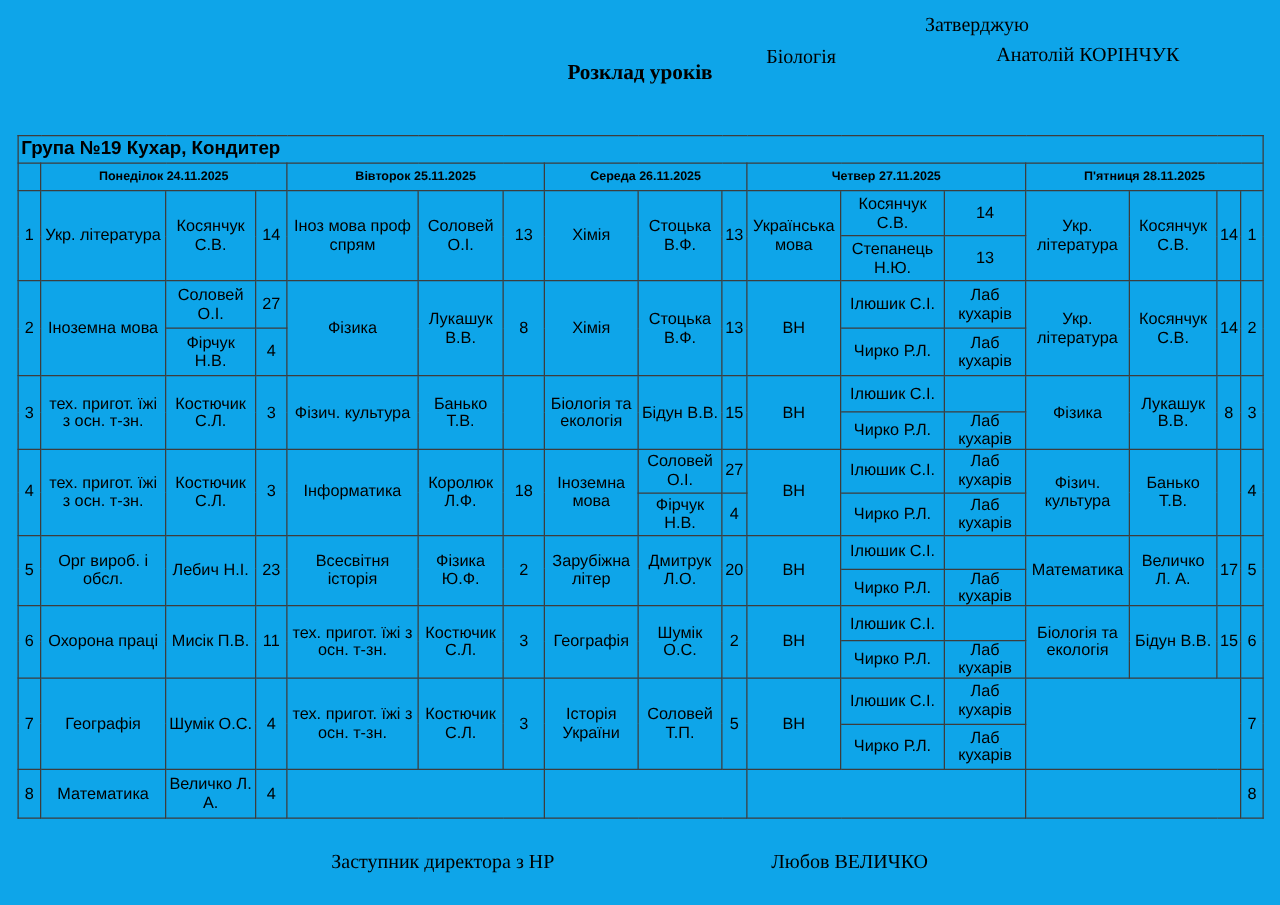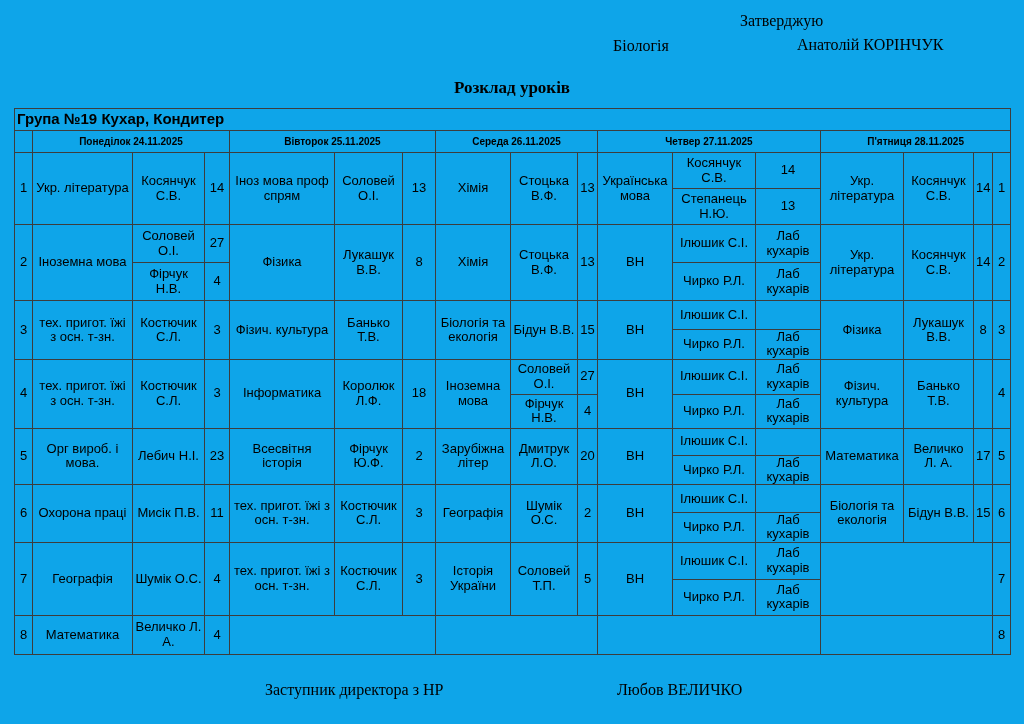--- a/index.html
+++ b/index.html
@@ -1,19 +1,19 @@
 <!DOCTYPE html>
 <html><head>
 <meta charset="utf-8">
 <style>
   html,body{margin:0;padding:0;background:#fff;}
   .page{position:relative;width:1024px;height:724px;background:#0ea5e9;color:#000;
         font-family:"Liberation Serif", serif;overflow:hidden;}
   .serif-line{position:absolute;font-size:16px;white-space:nowrap;}
-  .doc-title{position:absolute;top:78px;left:0;width:100%;text-align:center;
+  .doc-title{position:absolute;top:48px;left:0;width:100%;text-align:center;
              font-size:17px;font-weight:bold;}
   table.sched{position:absolute;left:14px;top:108px;width:996px;
               border-collapse:collapse;table-layout:fixed;
               font-family:"Liberation Sans", sans-serif;font-size:13px;line-height:1.1;}
   table.sched td{border:1px solid #3d3d3d;padding:0 2px;vertical-align:middle;
                  text-align:center;overflow:hidden;}
   td.s{text-align:center;}
   td.t{text-align:left;padding-left:4px;}
   td.r{text-align:left;padding-left:3px;margin-top:12px;}
   td.n{text-align:center;padding:0;}
@@ -159,25 +159,25 @@
       </tr>
       <tr style="height:34px">
         <td class="t">Фірчук Н.В.</td>
         <td class="r">4</td>
         <td class="t">Чирко Р.Л.</td>
         <td class="r">Лаб кухарів</td>
       </tr>
 
       <tr style="height:27px">
         <td class="n" rowspan="2">5</td>
-        <td class="s" rowspan="2">Орг вироб. і мова.</td>
+        <td class="s" rowspan="2">Орг вироб. і обсл.</td>
         <td class="t" rowspan="2">Лебич Н.І.</td>
         <td class="r" rowspan="2">23</td>
         <td class="s" rowspan="2">Всесвітня історія</td>
-        <td class="t" rowspan="2">Фірчук Ю.Ф.</td>
+        <td class="t" rowspan="2">Фізика Ю.Ф.</td>
         <td class="r" rowspan="2">2</td>
         <td class="s" rowspan="2">Зарубіжна літер</td>
         <td class="t" rowspan="2">Дмитрук Л.О.</td>
         <td class="r" rowspan="2">20</td>
         <td class="s" rowspan="2">ВН</td>
         <td class="t">Ілюшик С.І.</td>
         <td class="r"></td>
         <td class="s" rowspan="2">Математика</td>
         <td class="t" rowspan="2">Величко Л. А.</td>
         <td class="r" rowspan="2">17</td>

